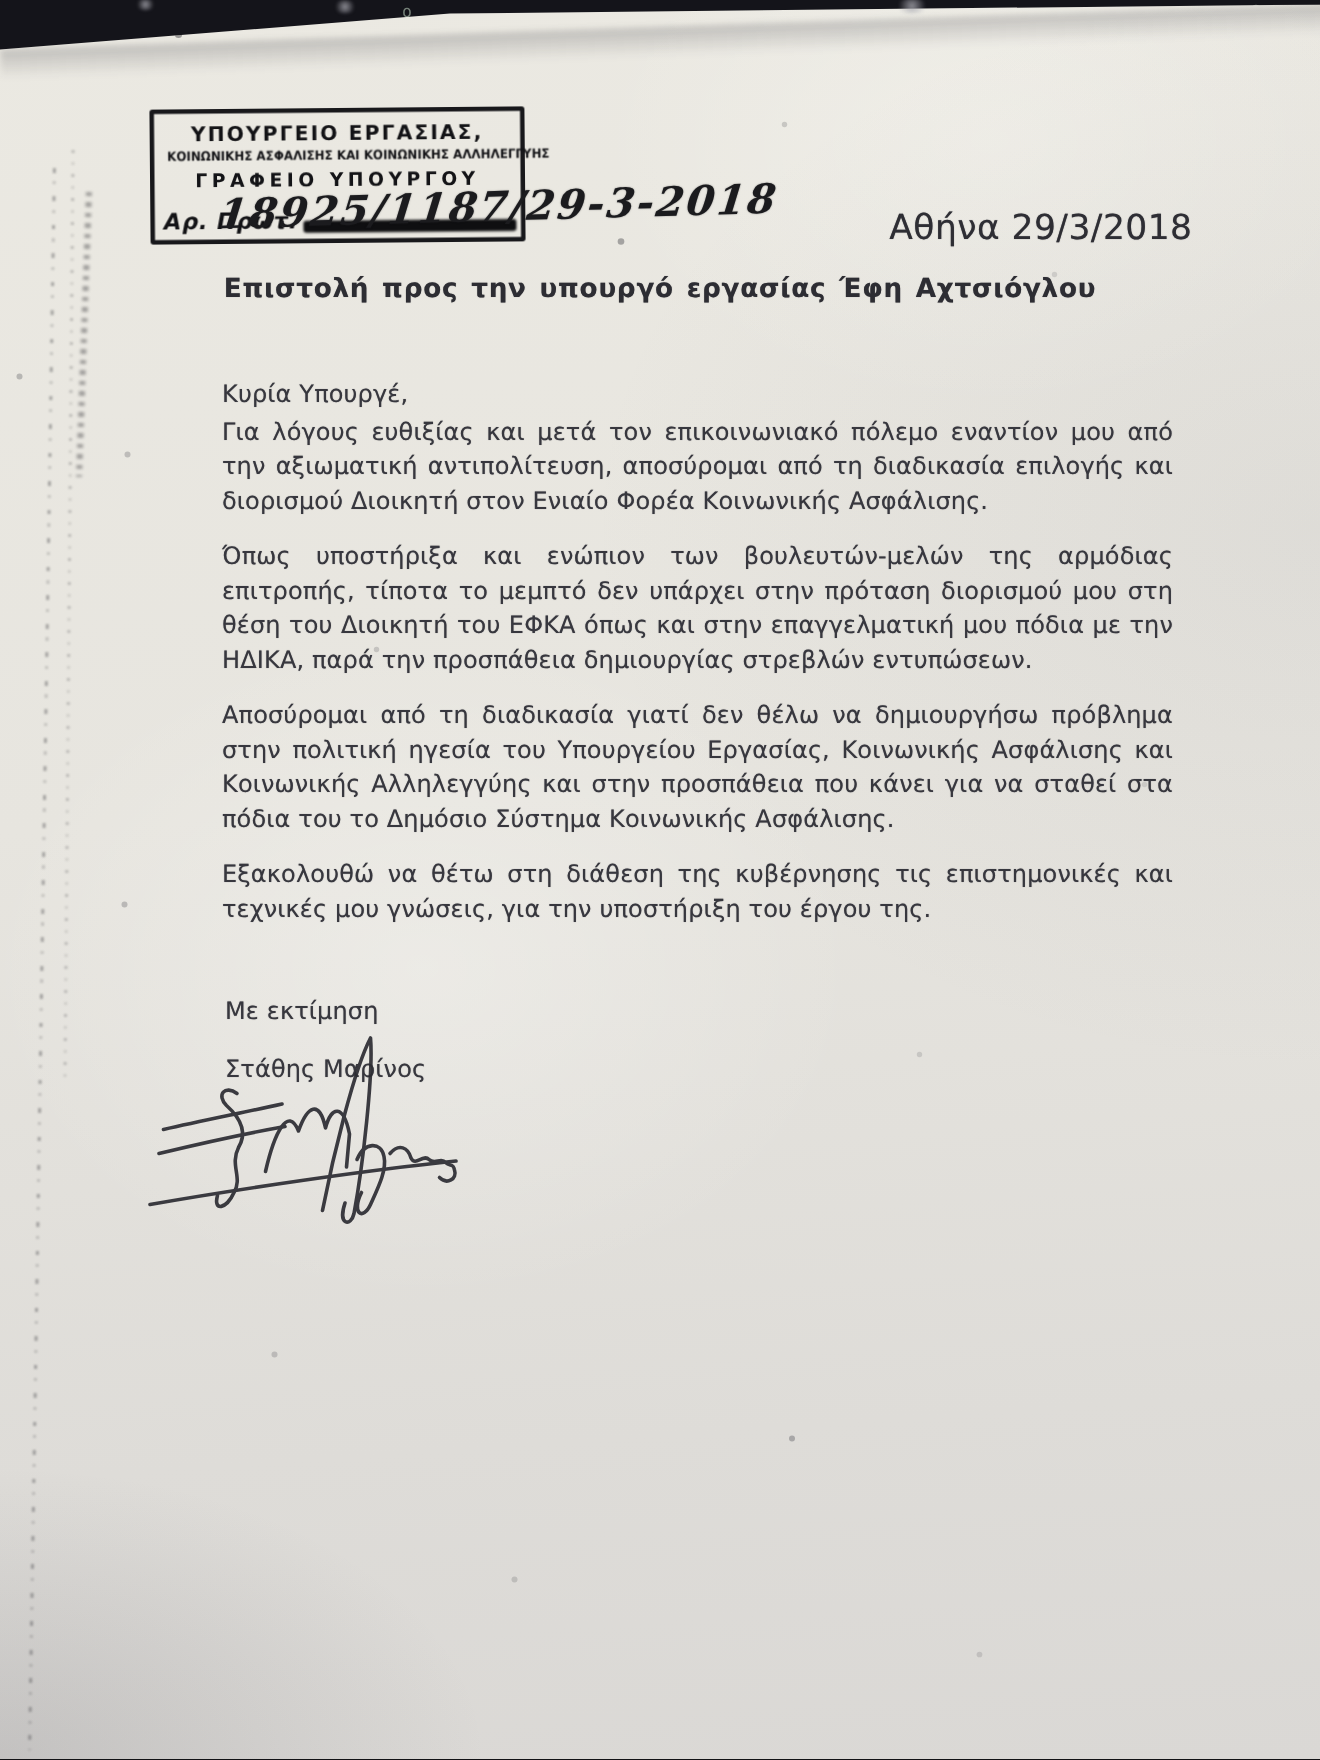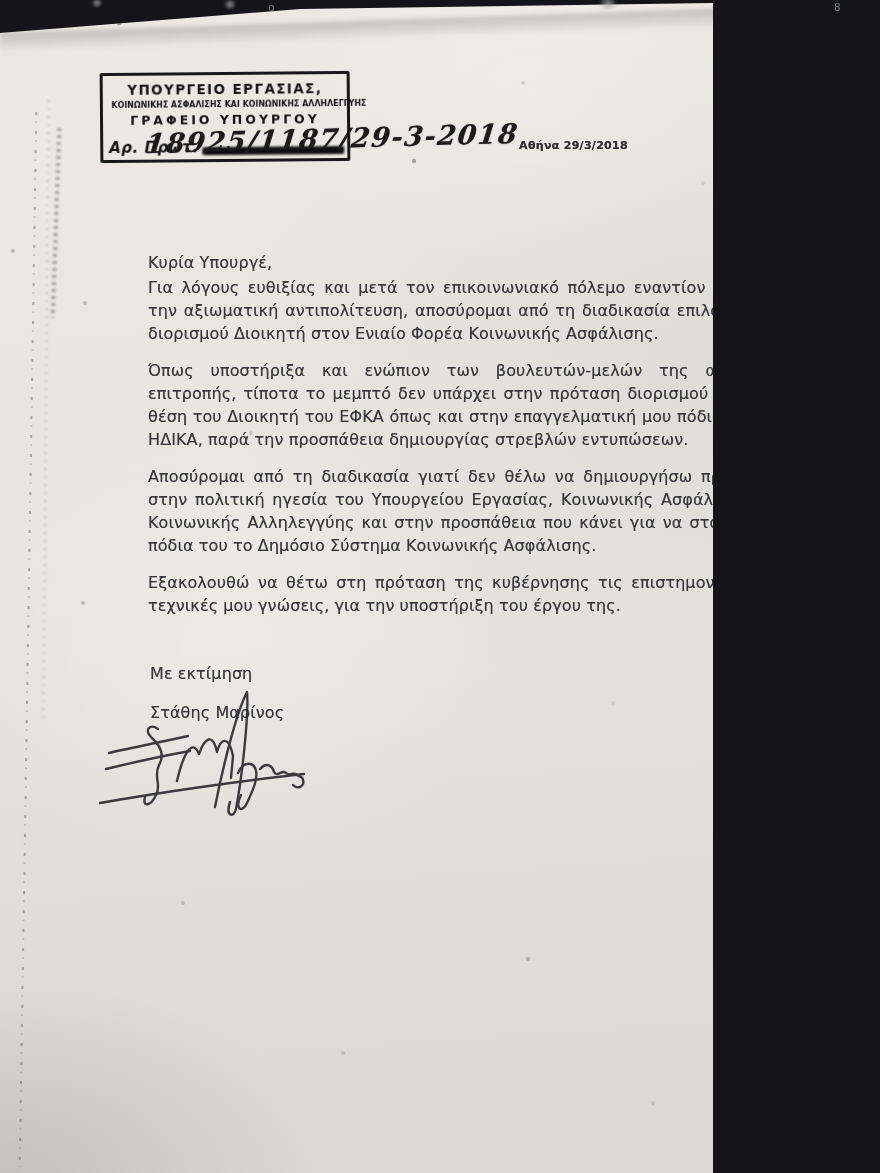--- a/index.html
+++ b/index.html
@@ -19,21 +19,21 @@
     color: #8d9b8f;
     font-size: 11px;
     opacity: .8;
     font-family: "DejaVu Sans Mono", monospace;
   }
 
   
   .paper {
     position: absolute;
     left: 0; top: 0;
-    width: 713px; height: 1173px;
+    width: 880px; height: 1173px;
     clip-path: polygon(0 33px, 300px 9px, 100% 3px, 100% 100%, 0 100%);
     background:
       radial-gradient(500px 300px at 0% 100%, rgba(70,70,80,0.16), transparent 65%),
       radial-gradient(700px 520px at 100% 30%, rgba(120,120,130,0.09), transparent 70%),
       radial-gradient(420px 320px at 32% 55%, rgba(255,255,252,0.28), transparent 70%),
       radial-gradient(380px 260px at 75% 8%, rgba(255,255,250,0.25), transparent 70%),
       linear-gradient(176deg, #ebe9e2 0%, #e7e5df 45%, #dedcd8 80%, #dad8d5 100%);
   }
 
   
@@ -129,21 +129,21 @@
     letter-spacing: 1.5px;
     color: #1b1b1e;
     transform: rotate(-1.6deg) skewX(-8deg);
     white-space: nowrap;
     text-shadow: 0 0 1px rgba(25,25,28,.55);
   }
 
   .date-line {
     position: absolute;
     right: 85px; top: 139px;
-    font-size: 11px; font-weight: bold;
+    font-size: 23px; font-weight: normal;
     letter-spacing: .3px;
     color: #2e2e34;
     text-shadow: 0 0 .6px rgba(46,46,52,.7);
   }
 
   .letter-title {
     position: absolute;
     left: 0; right: 0; top: 183px;
     text-align: center;
     font-size: 17.5px;
@@ -205,27 +205,28 @@
       <div class="stamp-l3">ΓΡΑΦΕΙΟ ΥΠΟΥΡΓΟΥ</div>
       <div class="protocol-row">
         <span class="protocol-label">Αρ. Πρωτ.</span>
         <span class="protocol-smudge"></span>
       </div>
     </div>
 
     <div class="protocol-number">18925/1187/29-3-2018</div>
 
     <div class="date-line">Αθήνα 29/3/2018</div>
+    <div class="letter-title">Επιστολή προς την υπουργό εργασίας Έφη Αχτσιόγλου</div>
 
     <div class="letter-body">
       <div class="salutation">Κυρία Υπουργέ,</div>
       <p>Για λόγους ευθιξίας και μετά τον επικοινωνιακό πόλεμο εναντίον μου από την αξιωματική αντιπολίτευση, αποσύρομαι από τη διαδικασία επιλογής και διορισμού Διοικητή στον Ενιαίο Φορέα Κοινωνικής Ασφάλισης.</p>
       <p>Όπως υποστήριξα και ενώπιον των βουλευτών-μελών της αρμόδιας επιτροπής, τίποτα το μεμπτό δεν υπάρχει στην πρόταση διορισμού μου στη θέση του Διοικητή του ΕΦΚΑ όπως και στην επαγγελματική μου πόδια με την ΗΔΙΚΑ, παρά την προσπάθεια δημιουργίας στρεβλών εντυπώσεων.</p>
       <p>Αποσύρομαι από τη διαδικασία γιατί δεν θέλω να δημιουργήσω πρόβλημα στην πολιτική ηγεσία του Υπουργείου Εργασίας, Κοινωνικής Ασφάλισης και Κοινωνικής Αλληλεγγύης και στην προσπάθεια που κάνει για να σταθεί στα πόδια του το Δημόσιο Σύστημα Κοινωνικής Ασφάλισης.</p>
-      <p>Εξακολουθώ να θέτω στη πρόταση της κυβέρνησης τις επιστημονικές και τεχνικές μου γνώσεις, για την υποστήριξη του έργου της.</p>
+      <p>Εξακολουθώ να θέτω στη διάθεση της κυβέρνησης τις επιστημονικές και τεχνικές μου γνώσεις, για την υποστήριξη του έργου της.</p>
     </div>
 
     <div class="closing-line">Με εκτίμηση</div>
     <div class="signer-name">Στάθης Μαρίνος</div>
 
     <svg class="signature-svg" width="225" height="150" viewBox="0 0 225 150">
       <g fill="none" stroke="#2c2c32" stroke-width="2.4" stroke-linecap="round" stroke-linejoin="round" opacity="0.92">
 
         <path d="M120,122 C127,86 141,28 152,7 C154,30 147,92 141,124 C139,133 130,132 135,117"></path>
 

